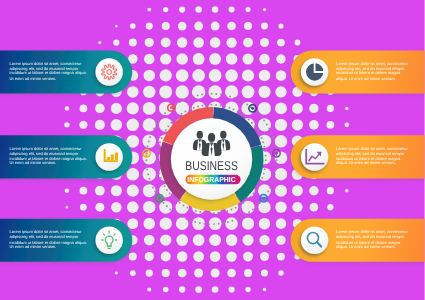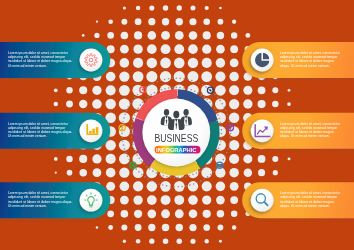--- a/index.html
+++ b/index.html
@@ -1,18 +1,18 @@
 <!DOCTYPE html>
 <html><head>
 <meta charset="utf-8">
 <title>Business Infographic</title>
 <style>
   html,body{margin:0;padding:0;background:#ffffff;}
   body{width:354px;height:250px;overflow:hidden;font-family:"Liberation Sans",sans-serif;}
-  #stage{position:relative;width:354px;height:250px;background:#c2410c;}
+  #stage{position:relative;width:354px;height:250px;background:#d946ef;}
   #stage svg.layer{position:absolute;left:0;top:0;width:354px;height:250px;display:block;}
   .bar-text{position:absolute;font-size:3.35px;line-height:4.3px;color:#ffffff;letter-spacing:0.01px;}
   .bar-text.right{text-align:left;}
 </style>
 </head>
 <body>
 
 <div id="stage">
     <svg class="layer" viewBox="0 0 354 250">
       <g>

